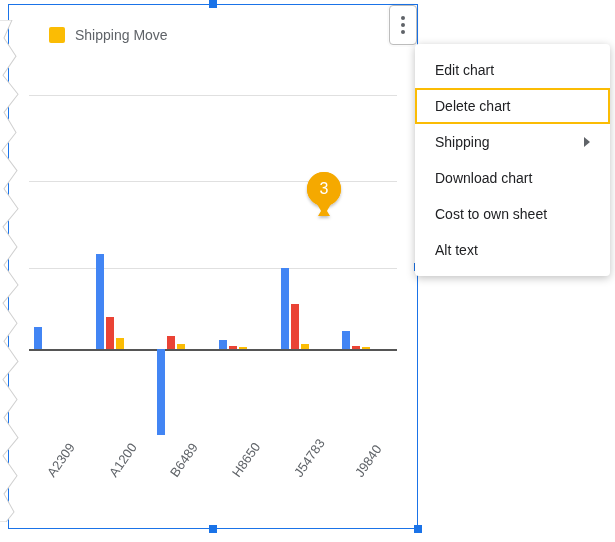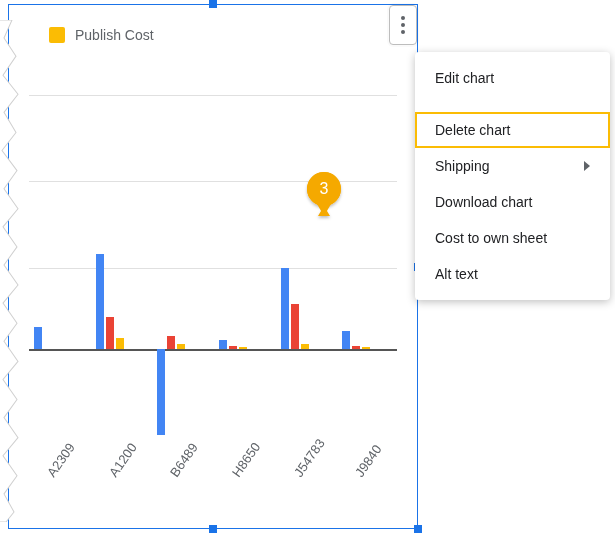--- a/index.html
+++ b/index.html
@@ -105,41 +105,40 @@
     display: flex;
     align-items: center;
     justify-content: center;
     box-shadow: 0 0 0 2px rgba(0,0,0,0.02);
   }
   .more-pill .dots { display:flex; flex-direction:column; gap:3px; }
   .more-pill .dot { width:4px; height:4px; background:#5f6368; border-radius:50%; }
   
   .menu {
     position: absolute;
-    top: 52px;
+    top: 44px;
     left: 415px;
     width: 195px;
     background: #fff;
     border-radius: 4px;
     box-shadow: 0 2px 8px rgba(0,0,0,0.25);
     padding: 8px 0;
   }
   .menu-item {
     padding: 10px 20px;
     font-size: 14px;
     color: #202124;
     display: flex;
     align-items: center;
     justify-content: space-between;
     cursor: pointer;
   }
   .menu-item.selected {
     outline: 2px solid #fbbc04;
     outline-offset: -2px;
-    margin-top: 16px;
   }
   .submenu-arrow {
     width: 0; height: 0;
     border-top: 5px solid transparent;
     border-bottom: 5px solid transparent;
     border-left: 6px solid #5f6368;
   }
   
   .step-badge {
     position: absolute;
@@ -163,21 +162,21 @@
 <body>
 
 <div class="chart-container">
   <div class="handle top-mid"></div>
   <div class="handle right-mid"></div>
   <div class="handle bottom-mid"></div>
   <div class="handle bot-right"></div>
 
   <div class="legend">
     <div class="legend-swatch"></div>
-    <span>Publish Cost</span>
+    <span>Shipping Move</span>
   </div>
 
   <div class="plot" id="plot">
       <div class="gridline" style="top: 0px;"></div>
       <div class="gridline" style="top: 86.25px;"></div>
       <div class="gridline" style="top: 172.5px;"></div>
       <div class="baseline" style="top: 254.211px;"></div>
       <div class="bar" style="background: rgb(66, 133, 244); left: 5px; top: 231.513px; height: 22.6974px;"></div>
       <div class="bar" style="background: rgb(66, 133, 244); left: 66.6667px; top: 158.882px; height: 95.3289px;"></div>
       <div class="bar" style="background: rgb(234, 67, 53); left: 76.6667px; top: 222.434px; height: 31.7763px;"></div>

